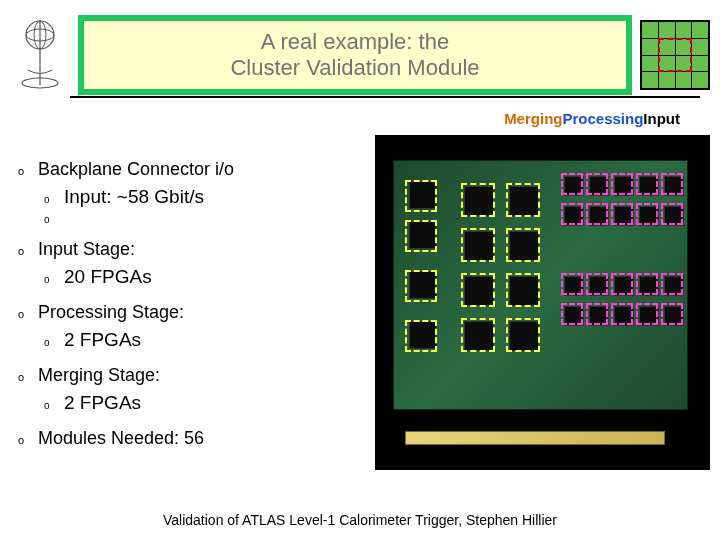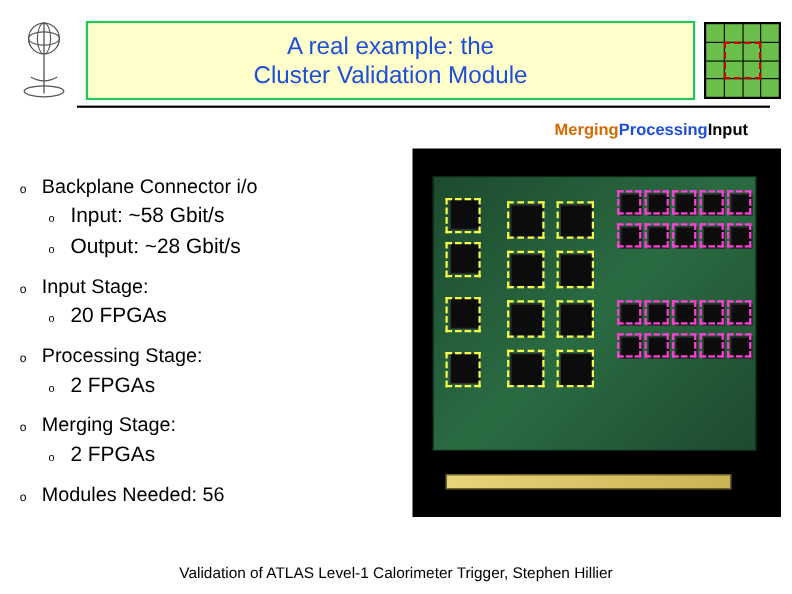--- a/index.html
+++ b/index.html
@@ -22,28 +22,28 @@
   }
   .logo-left {
     width: 60px;
     height: 80px;
     flex-shrink: 0;
     position: relative;
   }
   .logo-left svg { width: 100%; height: 100%; }
   .title-box {
     flex: 1;
-    border: 2px solid #22c55e;
+    border: 6px solid #22c55e;
     background: #ffffcc;
     padding: 8px 16px;
     margin: 0 8px;
     text-align: center;
     font-size: 22px;
     line-height: 1.2;
-    color: #1d4ed8;
+    color: #737373;
   }
   .logo-right {
     width: 70px;
     height: 70px;
     flex-shrink: 0;
     position: relative;
   }
   .grid-icon {
     width: 100%;
     height: 100%;
@@ -206,21 +206,20 @@
   <div class="item section-head">
     <span class="bullet-o">o</span>
     <span class="item-text">Backplane Connector i/o</span>
   </div>
   <div class="item sub">
     <span class="bullet-o">o</span>
     <span class="item-text">Input: ~58 Gbit/s</span>
   </div>
   <div class="item sub">
     <span class="bullet-o">o</span>
-    <span class="item-text">Output: ~28 Gbit/s</span>
   </div>
 
   <div class="item section-head">
     <span class="bullet-o">o</span>
     <span class="item-text">Input Stage:</span>
   </div>
   <div class="item sub">
     <span class="bullet-o">o</span>
     <span class="item-text">20 FPGAs</span>
   </div>

